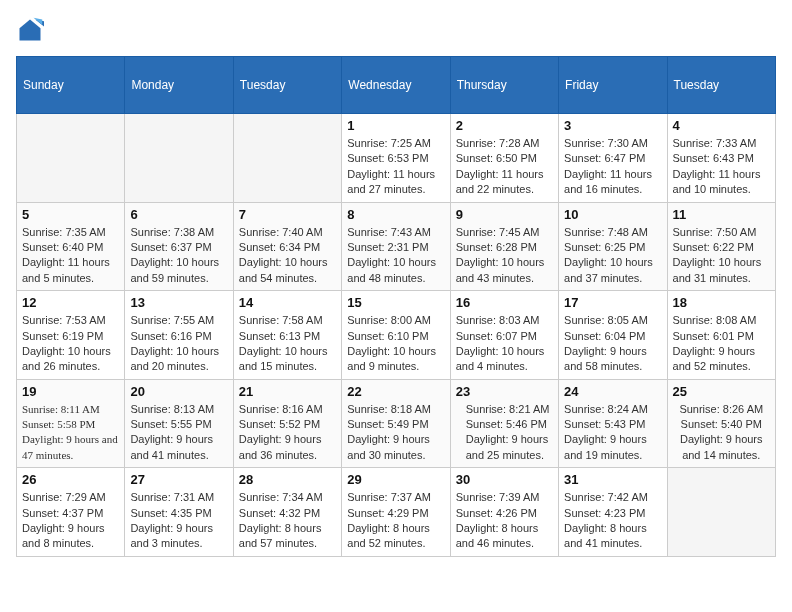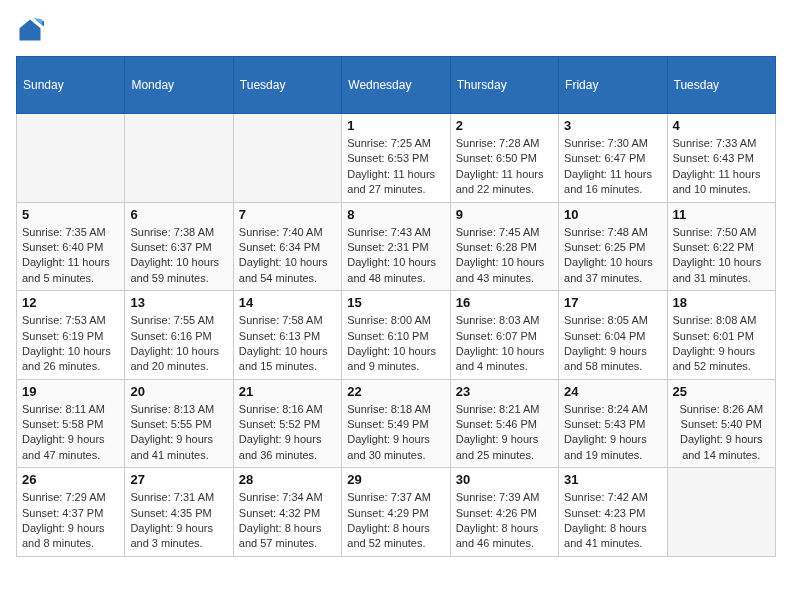--- a/index.html
+++ b/index.html
@@ -231,21 +231,21 @@
         <td>
           <div class="day-number">18</div>
           <div class="day-info" style="white-space: pre-wrap;">Sunrise: 8:08 AM
 Sunset: 6:01 PM
 Daylight: 9 hours and 52 minutes.</div>
         </td>
       </tr>
       <tr>
         <td>
           <div class="day-number">19</div>
-          <div class="day-info" style="white-space: pre-wrap;">Sunrise: 8:11 AM
+          <div class="day-info" style="white-space: pre-wrap; font-family: Liberation Serif, serif;">Sunrise: 8:11 AM
 Sunset: 5:58 PM
 Daylight: 9 hours and 47 minutes.</div>
         </td>
         <td>
           <div class="day-number">20</div>
           <div class="day-info" style="white-space: pre-wrap;">Sunrise: 8:13 AM
 Sunset: 5:55 PM
 Daylight: 9 hours and 41 minutes.</div>
         </td>
         <td>
@@ -255,21 +255,21 @@
 Daylight: 9 hours and 36 minutes.</div>
         </td>
         <td>
           <div class="day-number">22</div>
           <div class="day-info" style="white-space: pre-wrap;">Sunrise: 8:18 AM
 Sunset: 5:49 PM
 Daylight: 9 hours and 30 minutes.</div>
         </td>
         <td>
           <div class="day-number">23</div>
-          <div class="day-info" style="white-space: pre-wrap;">Sunrise: 8:21 AM
+          <div class="day-info" style="white-space: pre-wrap; margin-left: 10px;">Sunrise: 8:21 AM
 Sunset: 5:46 PM
 Daylight: 9 hours and 25 minutes.</div>
         </td>
         <td>
           <div class="day-number">24</div>
           <div class="day-info" style="white-space: pre-wrap;">Sunrise: 8:24 AM
 Sunset: 5:43 PM
 Daylight: 9 hours and 19 minutes.</div>
         </td>
         <td>

